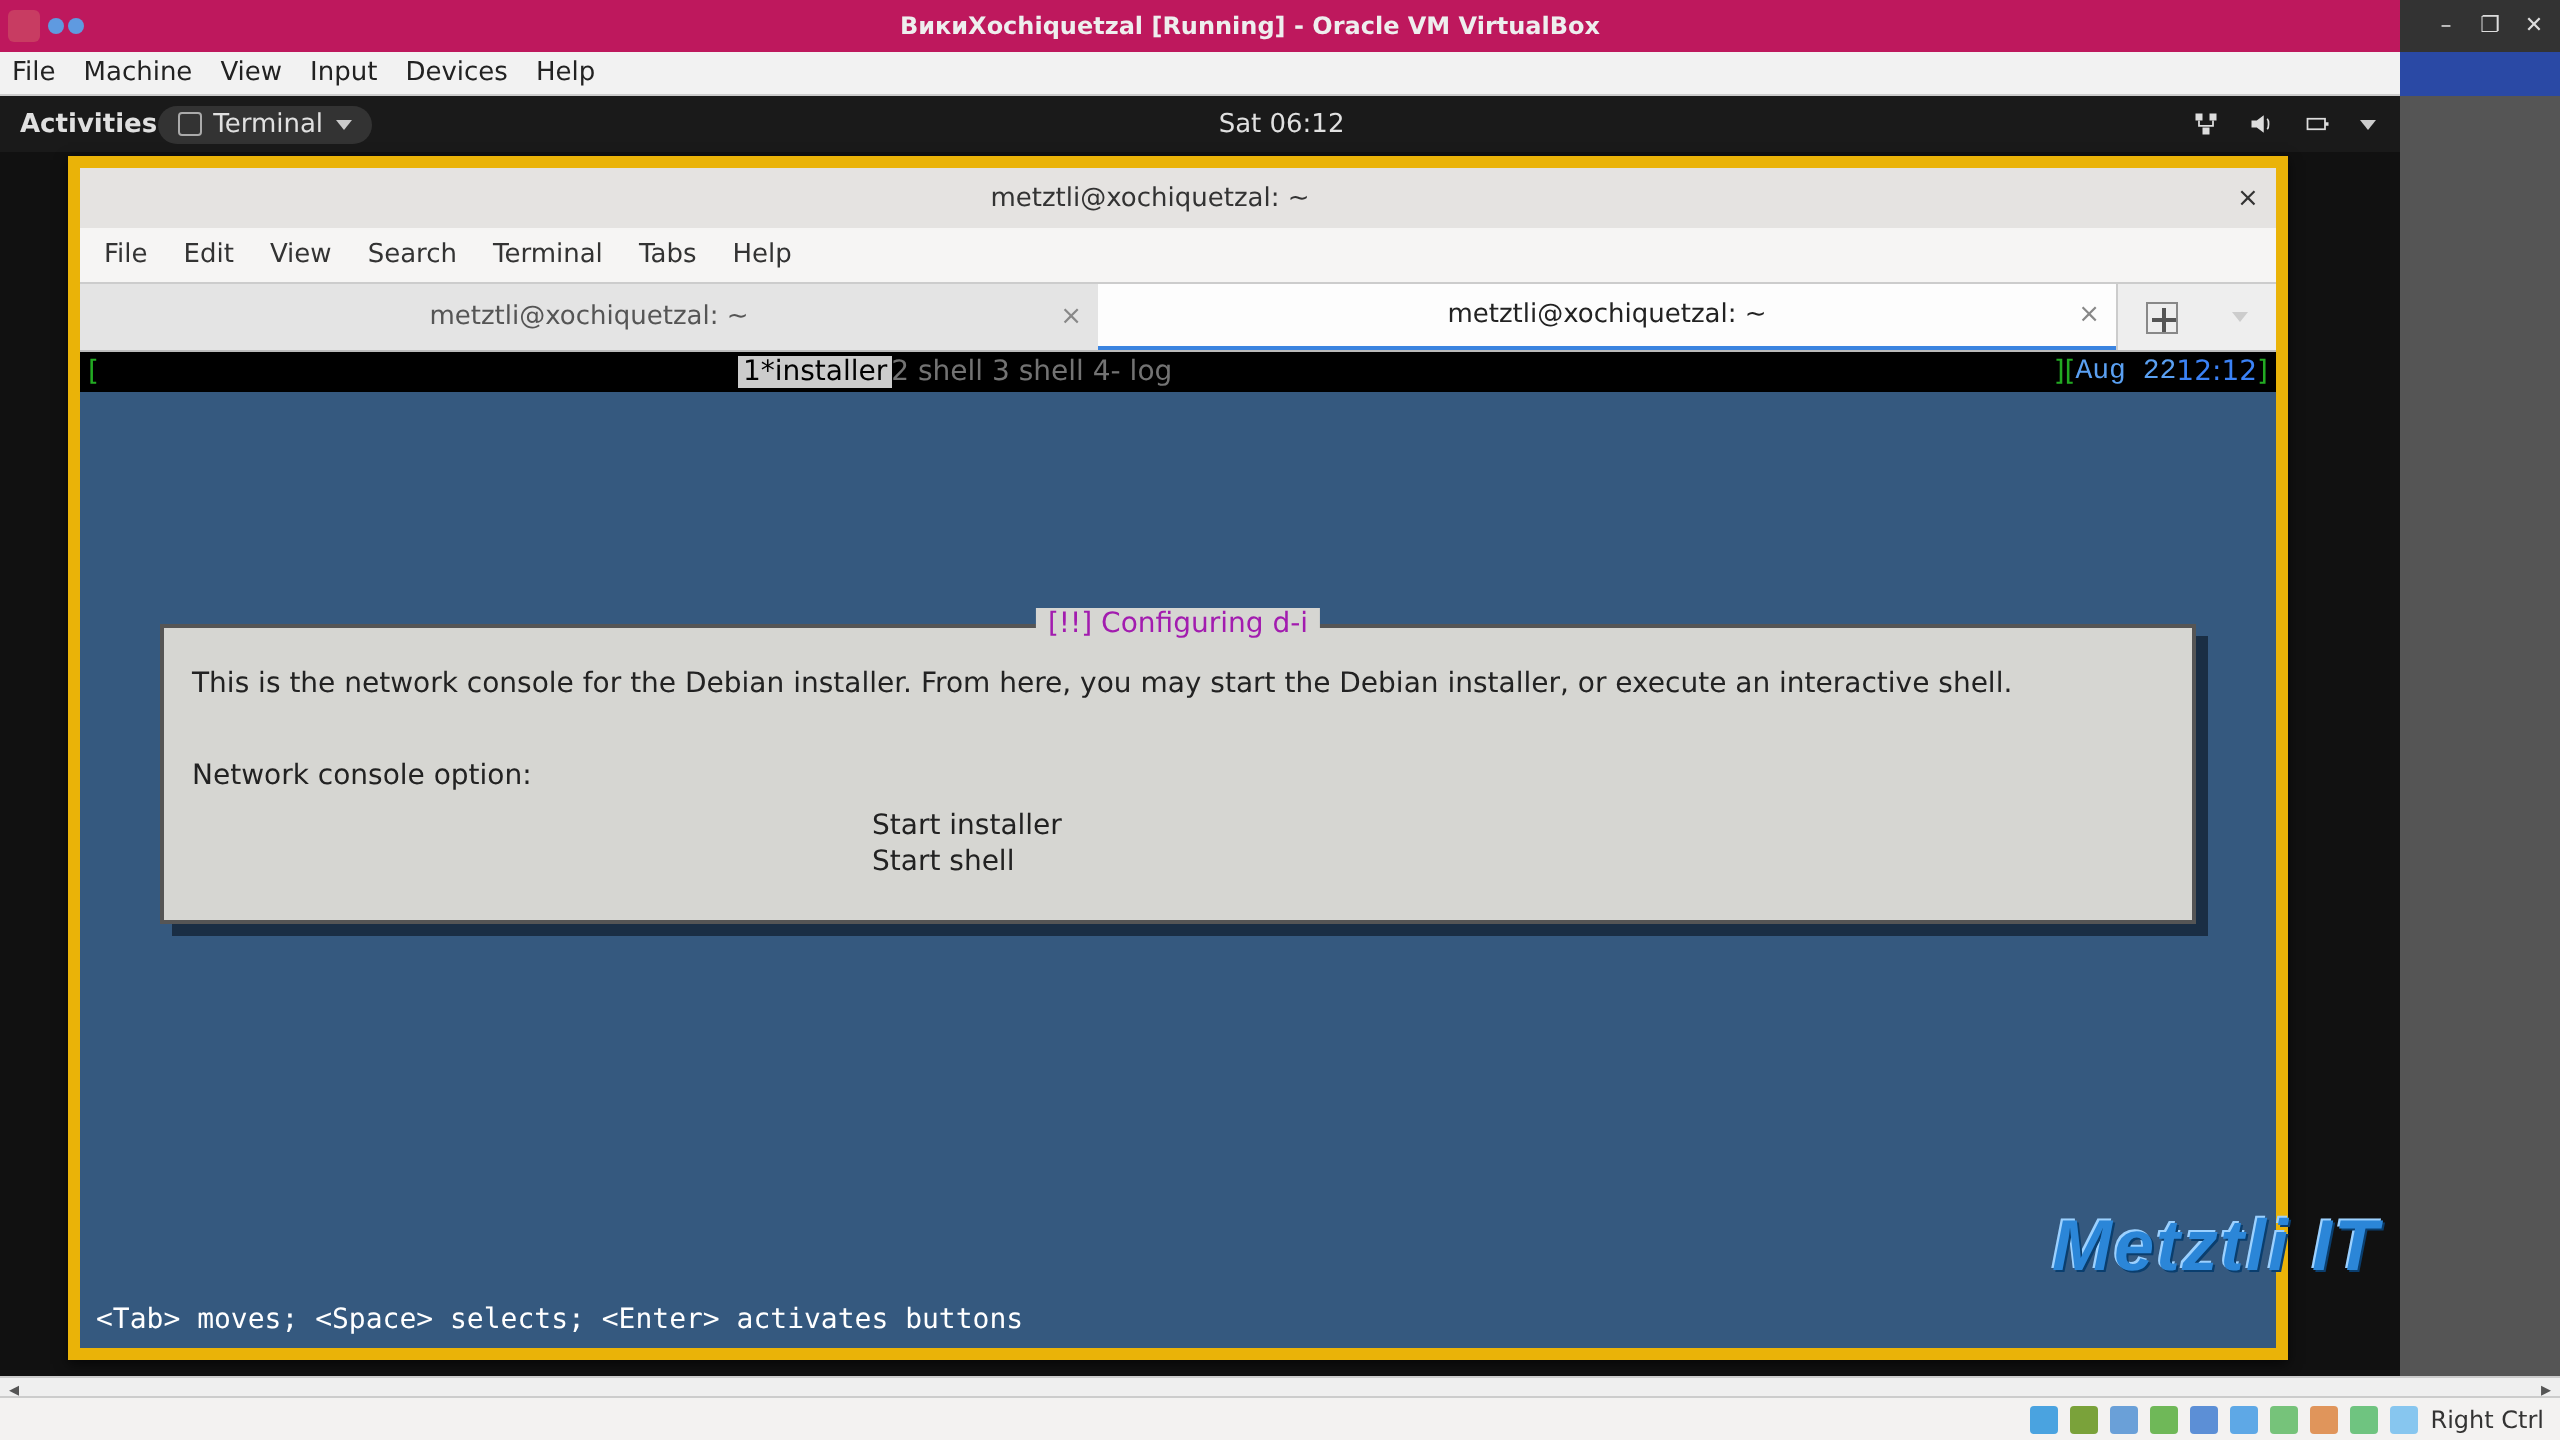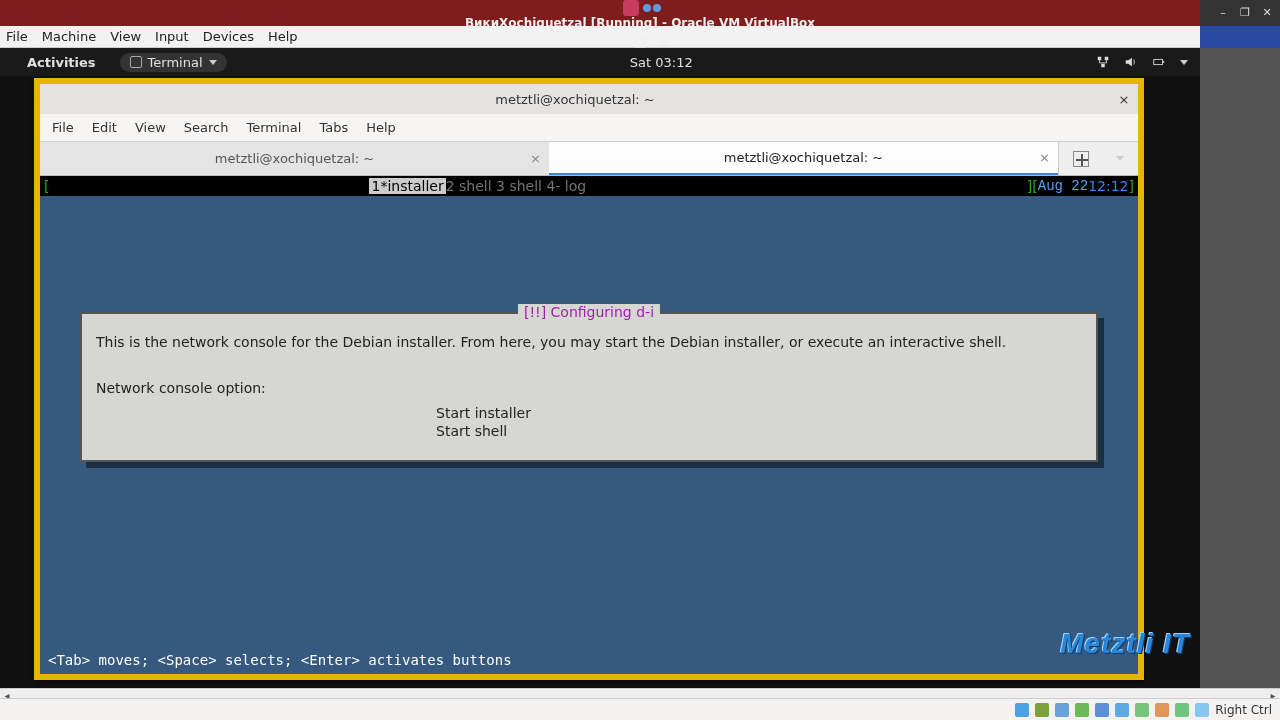--- a/index.html
+++ b/index.html
@@ -1,37 +1,37 @@
 <!DOCTYPE html>
 <html><head>
 <meta charset="utf-8">
 <style>
   * { margin:0; padding:0; box-sizing:border-box; font-family: "DejaVu Sans", sans-serif; }
   body { width:1280px; height:720px; background:#2e2e2e; overflow:hidden; position:relative; }
 
   
-  .vb-titlebar { height:26px; background:#7f1d1d; color:#eee; display:flex; align-items:center; font-size:12px;flex-direction:column; }
+  .vb-titlebar { height:26px; background:#be185d; color:#eee; display:flex; align-items:center; font-size:12px; }
   .vb-left-icons { display:flex; align-items:center; padding-left:4px; gap:4px; }
   .vb-logo { width:16px; height:16px; background:#c83c62; border-radius:3px; }
   .vb-running { display:flex; gap:2px; }
   .vb-ball { width:8px; height:8px; border-radius:50%; background:#5f9ae0; }
   .vb-title { flex:1; text-align:center; font-weight:bold; }
   .vb-winbtns { display:flex; }
   .vb-winbtn { width:24px; height:26px; display:flex; align-items:center; justify-content:center; color:#eee; font-size:13px; }
 
   
   .vb-menubar { height:22px; background:#f2f2f2; color:#222; display:flex; align-items:center; font-size:13px; padding:0 6px; gap:14px; border-bottom:1px solid #ccc; }
   .vb-menubar span { cursor:default; }
 
   
   .guest { width:1200px; height:640px; background:#111; position:relative; }
 
   
   .gnome-top { height:28px; background:#1a1a1a; color:#e0e0e0; display:flex; align-items:center; font-size:13px; }
-  .gnome-left { display:flex; align-items:center; gap:24px; padding-left:27px; }
+  .gnome-left { display:flex; align-items:center; gap:0; padding-left:10px; }
   .activities { font-weight:bold; }
   .app-bubble { display:flex; align-items:center; gap:6px; background:#333; padding:2px 10px; border-radius:12px; }
   .term-icon { width:12px; height:12px; border:1px solid #aaa; border-radius:2px; }
   .tri-down { width:0; height:0; border-left:4px solid transparent; border-right:4px solid transparent; border-top:5px solid #ccc; }
   .gnome-center { flex:1; text-align:center; font-weight:500; }
   .gnome-right { display:flex; align-items:center; gap:14px; padding-right:12px; }
   .gicon { width:14px; height:14px; fill:#ddd; }
 
   
   .termwin { position:absolute; left:6px; top:30px; right:56px; bottom:8px; background:#35597f; border:6px solid #eab308; box-shadow:0 2px 6px rgba(0,0,0,.6);margin-left:28px; }
@@ -61,21 +61,21 @@
 
   
   .term-body { position:absolute; left:4px; right:4px; top:112px; bottom:4px; background:#35597f; }
   .installer-frame { position:absolute; left:36px; right:36px; top:116px; background:#d6d6d2; border:2px solid #555; box-shadow:6px 6px 0 #1a2e44; padding:14px 14px 20px; font-family:"DejaVu Sans Mono", monospace; font-size:14px; color:#222; line-height:1.25; }
   .installer-title-cut { position:absolute; top:-10px; left:50%; transform:translateX(-50%); background:#d6d6d2; padding:0 6px; color:#a21caf; font-weight:normal; }
   .optlist { margin-left:340px; margin-top:8px; }
   .opt-sel { background:#d11; color:#fff; padding:0 2px; }
   .help-line { position:absolute; left:4px; bottom:2px; color:#fff; font-family:"DejaVu Sans Mono", monospace; font-size:14px; }
 
   
-  .watermark { position:absolute; right:10px; bottom:28px; font-family:"Arial Black", sans-serif; font-size:28px; font-style:italic; font-weight:900; color:#2b86d8; text-shadow:1px 1px 0 #0a3e6e, -1px -1px 0 #9cd1ff; letter-spacing:1px; }
+  .watermark { position:absolute; right:10px; bottom:44px; font-family:"Arial Black", sans-serif; font-size:36px; font-style:italic; font-weight:900; color:#2b86d8; text-shadow:1px 1px 0 #0a3e6e, -1px -1px 0 #9cd1ff; letter-spacing:1px; }
 
   
   .hscroll { position:absolute; left:0; right:0; bottom:0; height:14px; background:#efefef; border-top:1px solid #ccc; display:flex; align-items:center; }
   .hscroll .arrow { width:14px; text-align:center; font-size:10px; color:#555; }
   .hscroll .track { flex:1; height:10px; }
 
   
   .vb-status { position:absolute; left:0; right:0; bottom:0; height:22px; background:#f3f2f1; border-top:1px solid #ccc; display:flex; align-items:center; justify-content:flex-end; padding-right:8px; gap:6px; font-size:12px; color:#333; }
   .sicon { width:14px; height:14px; border-radius:2px; display:inline-block; }
   .s1{background:#4aa3e0;} .s2{background:#7aa23a;} .s3{background:#6aa0d8;} .s4{background:#6fb858;} .s5{background:#5c8fd6;} .s6{background:#5ea8e6;} .s7{background:#76c37a;} .s8{background:#e0955b;} .s9{background:#6fc480;} .s10{background:#87c6ef;}
@@ -137,21 +137,21 @@
 
     <div class="gnome-top">
       <div class="gnome-left">
         <span class="activities">Activities</span>
         <span class="app-bubble">
           <span class="term-icon"></span>
           <span>Terminal</span>
           <span class="tri-down"></span>
         </span>
       </div>
-      <div class="gnome-center">Sat 03:12</div>
+      <div class="gnome-center">Sat 06:12</div>
       <div class="gnome-right">
         <svg class="gicon" viewBox="0 0 16 16">
             <rect x="2" y="2" width="4" height="4"></rect>
             <rect x="10" y="2" width="4" height="4"></rect>
             <rect x="6" y="10" width="4" height="4"></rect>
             <path d="M4 6v3h8V6" stroke="#ddd" fill="none"></path>
           </svg>
         <svg class="gicon" viewBox="0 0 16 16">
             <path d="M2 6h3l4-3v10l-4-3H2z"></path>
             <path d="M11 5c1 1 1 5 0 6" stroke="#ddd" fill="none"></path>

